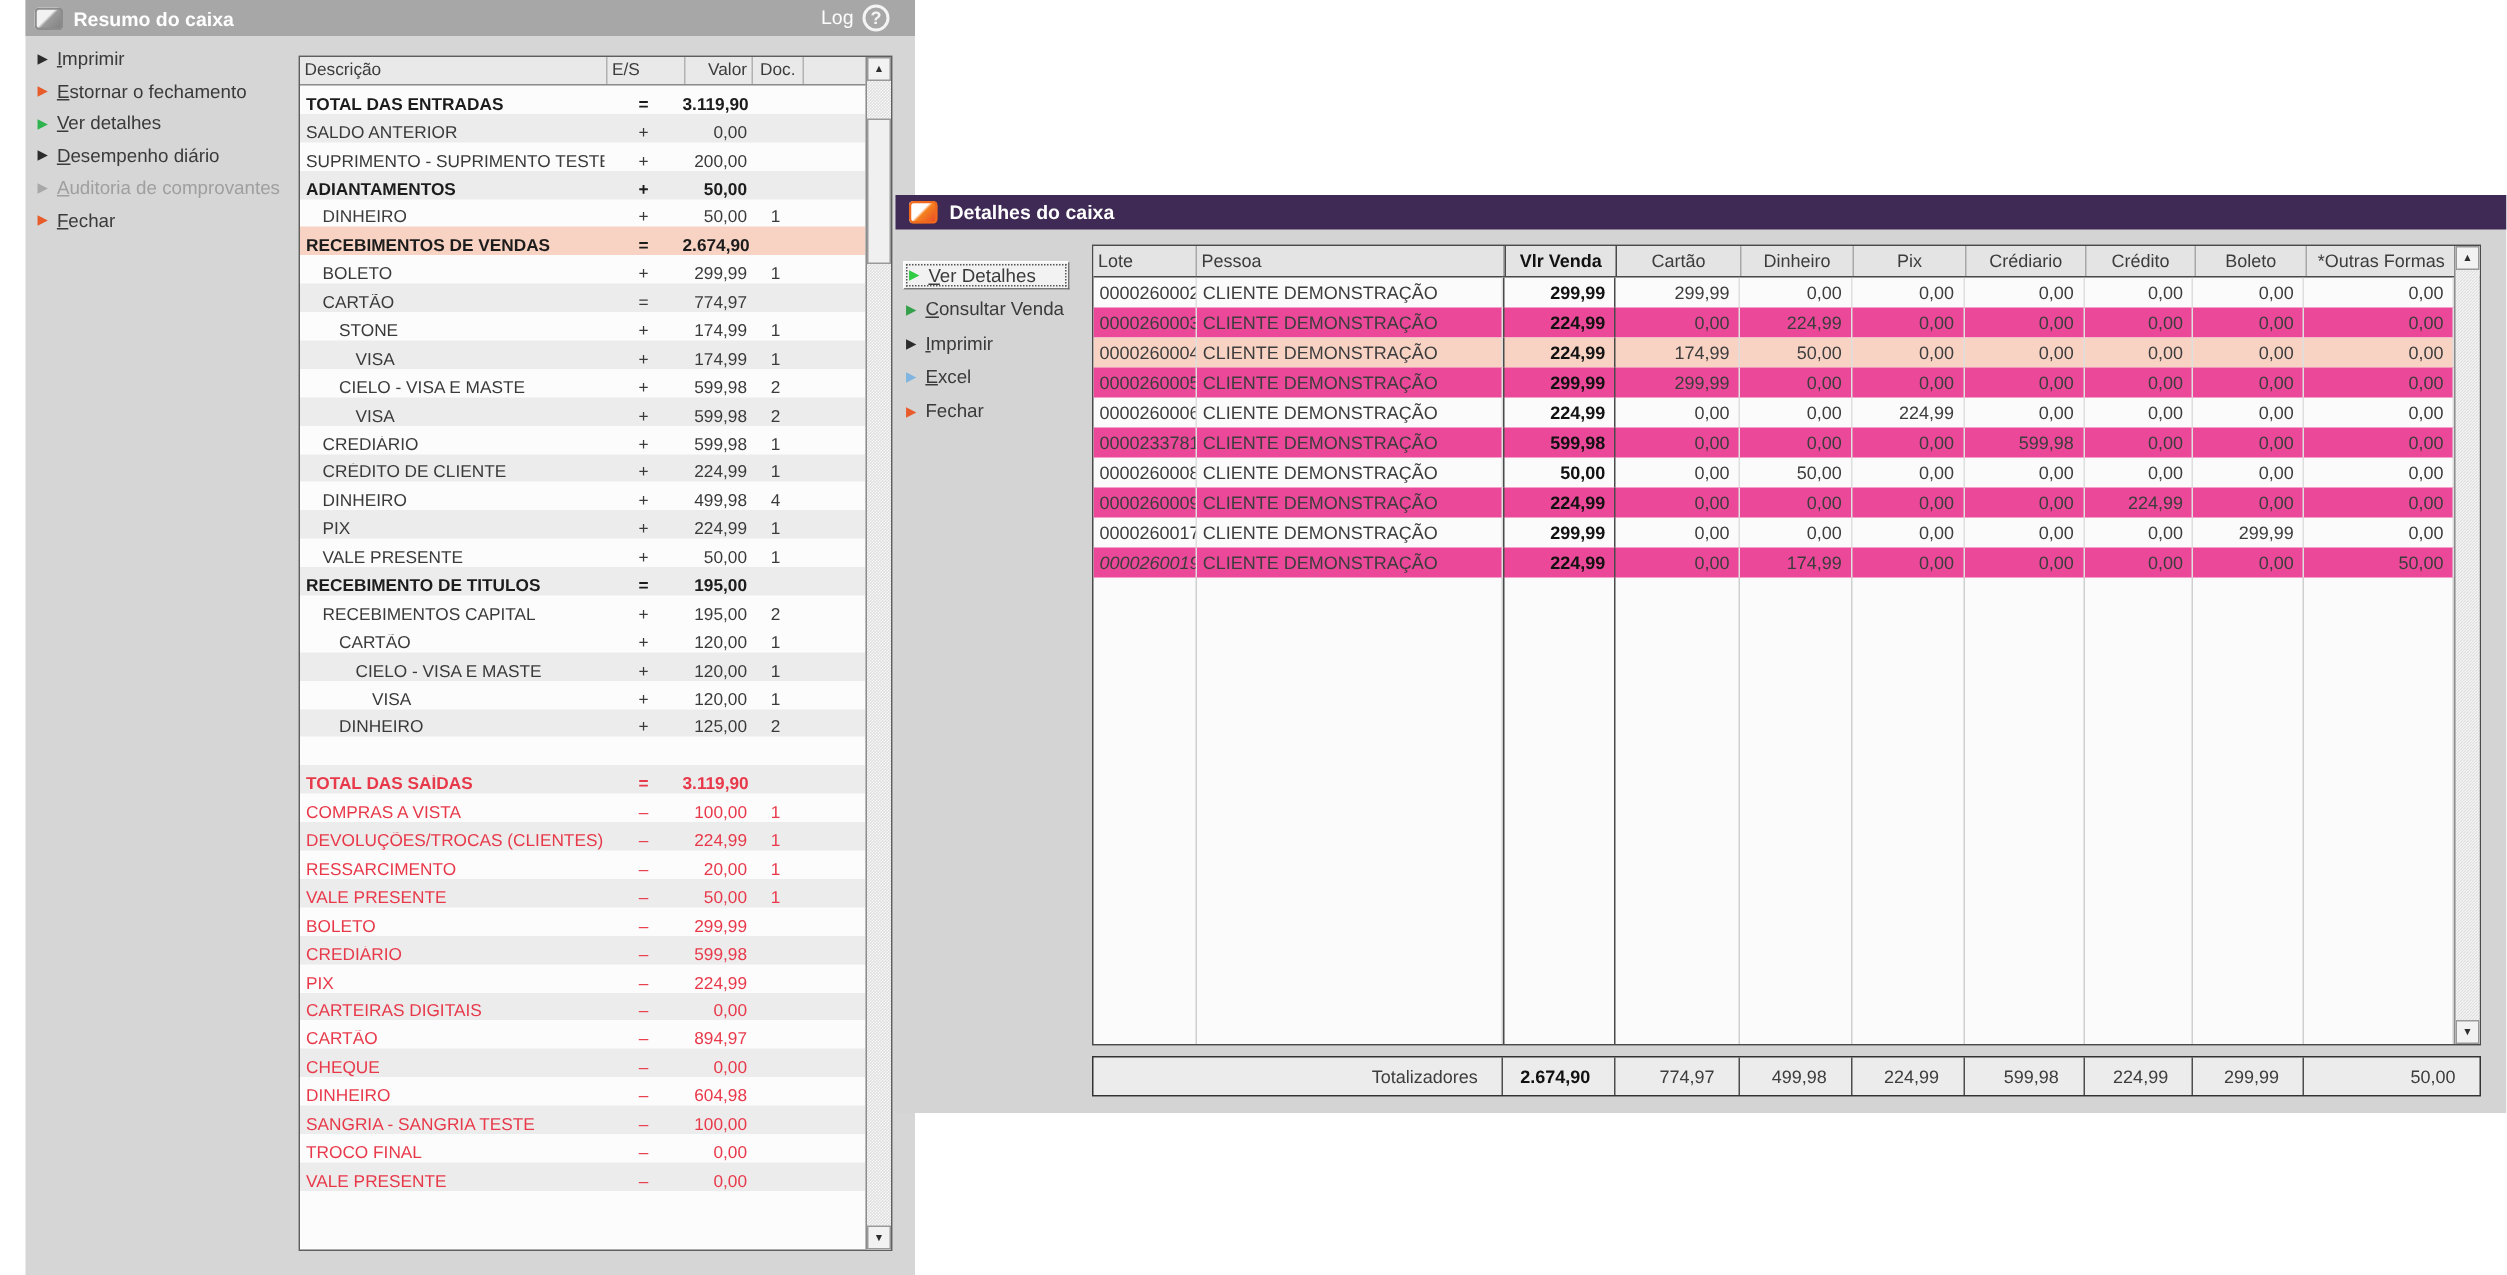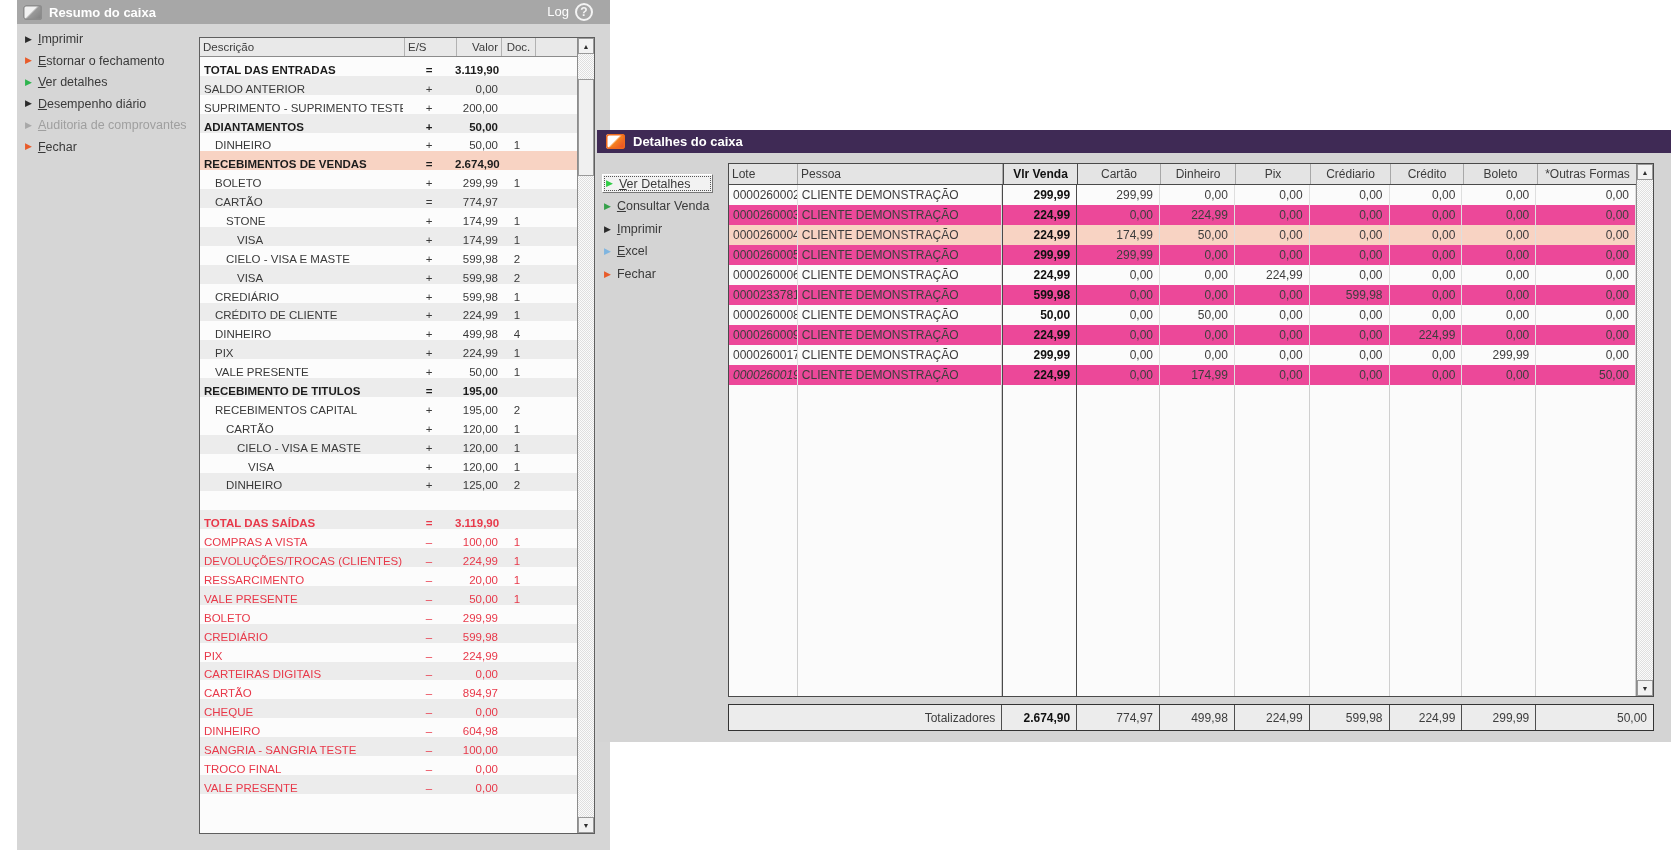--- a/index.html
+++ b/index.html
@@ -83,21 +83,21 @@
   .rrow .rc{display:flex;align-items:center;justify-content:flex-end;padding:0 6px 0 2px;border-right:1px solid #dedede;white-space:nowrap;overflow:hidden;}
   .rrow .rc.left{justify-content:flex-start;padding-left:4px;}
   .rrow .rc.emph{font-weight:bold;color:#111;border-left:1px solid #4a4a4a;border-right:1px solid #4a4a4a;}
   .rrow.rempty{flex:1 1 auto;}
   .rrow.rempty .rc{border-right:1px solid #cfcfcf;}
   .rrow.rempty .rc.emph{border-left:1px solid #4a4a4a;border-right:1px solid #4a4a4a;}
 
   
   #rtotals{position:absolute;left:131px;top:574px;width:926px;height:27px;background:#ececec;
       border:1px solid #333;display:flex;font-size:12px;color:#3d3d3d;}
-  #rtotals .tc{display:flex;align-items:center;justify-content:flex-end;padding:0 6px;border-right:1px solid #4e4e4e;white-space:nowrap;}
+  #rtotals .tc{display:flex;align-items:center;justify-content:flex-end;padding:0 16px;border-right:1px solid #4e4e4e;white-space:nowrap;}
   #rtotals .tc.emph{font-weight:bold;color:#111;}
   #rtotals .tc:last-child{border-right:none;}
 </style>
 </head>
 <body>
 
 <div id="win-left">
   <div class="titlebar">
     <span class="logo gray"></span>
     <span class="wtitle">Resumo do caixa</span>

